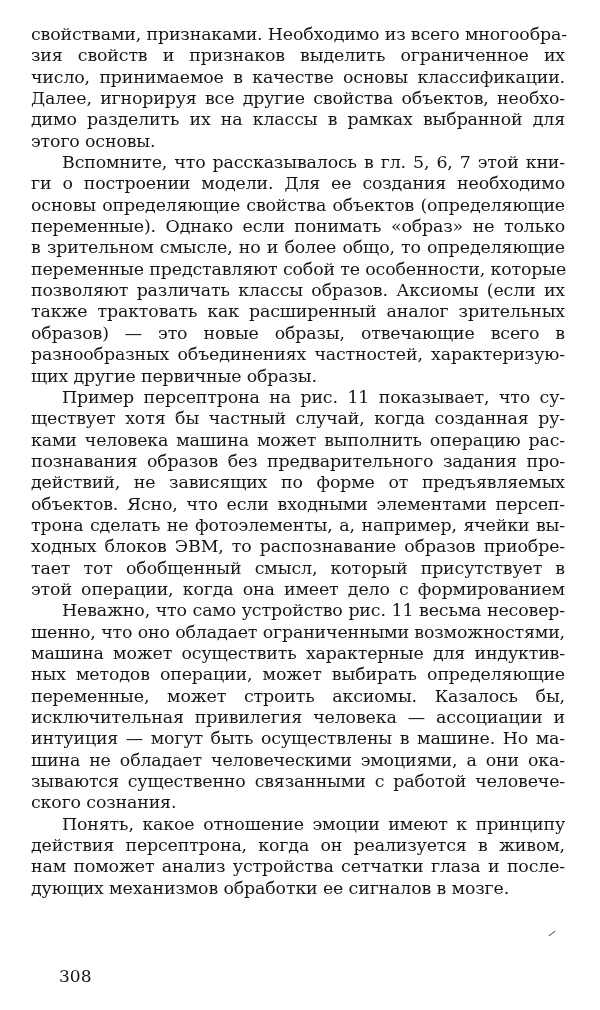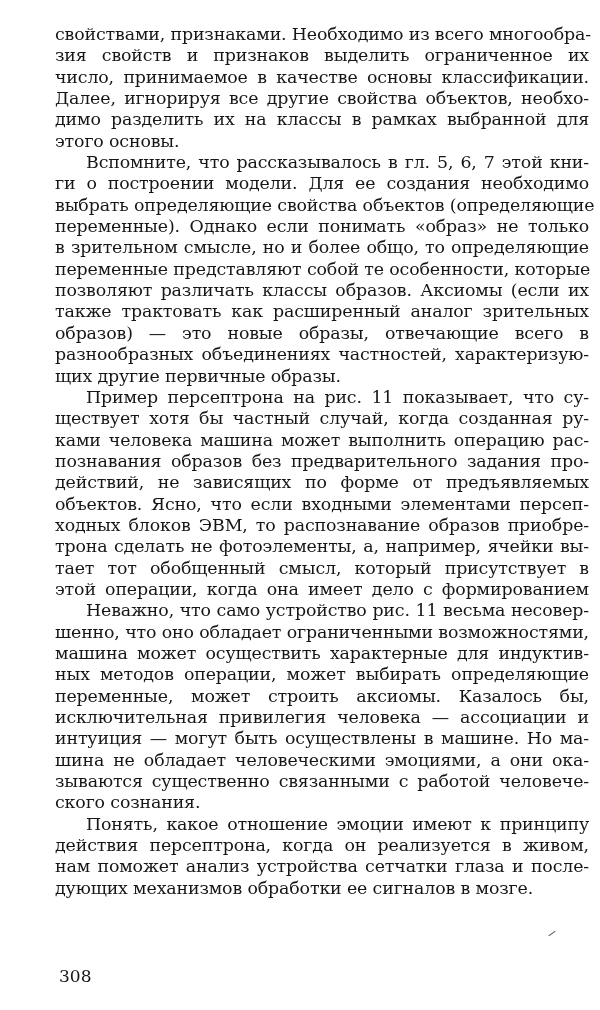--- a/index.html
+++ b/index.html
@@ -2,21 +2,20 @@
 <html><head>
   <meta charset="utf-8">
   <style>
     html, body { margin: 0; padding: 0; background: #ffffff; }
     body { width: 600px; height: 1010px; position: relative; overflow: hidden; }
     .page {
       position: absolute; left: 31px; top: 24px; width: 534px;
       font-family: "DejaVu Serif", "Liberation Serif", serif;
       font-size: 17.4px; line-height: 21.35px; color: #161616;
       letter-spacing: -0.15px;
-      margin-left: 24px;
     }
     .line {
       display: block; height: 21.35px; white-space: nowrap;
       text-align: justify; text-align-last: justify;
     }
     .line.last { text-align-last: left; }
     .line.indent { padding-left: 31px; }
     .para { margin: 0; }
     .page-number {
       position: absolute; left: 31px; top: 966px;
@@ -37,40 +36,40 @@
     <span class="line">зия свойств и признаков выделить ограниченное их</span>
     <span class="line">число, принимаемое в качестве основы классификации.</span>
     <span class="line">Далее, игнорируя все другие свойства объектов, необхо-</span>
     <span class="line">димо разделить их на классы в рамках выбранной для</span>
     <span class="line last">этого основы.</span>
   </div>
 
   <div class="para">
     <span class="line indent">Вспомните, что рассказывалось в гл. 5, 6, 7 этой кни-</span>
     <span class="line">ги о построении модели. Для ее создания необходимо</span>
-    <span class="line">выбрать определяющие свойства объектов (определяющие</span>
+    <span class="line">основы определяющие свойства объектов (определяющие</span>
     <span class="line">переменные). Однако если понимать «образ» не только</span>
     <span class="line">в зрительном смысле, но и более общо, то определяющие</span>
     <span class="line">переменные представляют собой те особенности, которые</span>
     <span class="line">позволяют различать классы образов. Аксиомы (если их</span>
     <span class="line">также трактовать как расширенный аналог зрительных</span>
     <span class="line">образов) — это новые образы, отвечающие всего в</span>
     <span class="line">разнообразных объединениях частностей, характеризую-</span>
     <span class="line last">щих другие первичные образы.</span>
   </div>
 
   <div class="para">
     <span class="line indent">Пример персептрона на рис. 11 показывает, что су-</span>
     <span class="line">ществует хотя бы частный случай, когда созданная ру-</span>
     <span class="line">ками человека машина может выполнить операцию рас-</span>
     <span class="line">познавания образов без предварительного задания про-</span>
     <span class="line">действий, не зависящих по форме от предъявляемых</span>
     <span class="line">объектов. Ясно, что если входными элементами персеп-</span>
+    <span class="line">трона сделать не фотоэлементы, а, например, ячейки вы-</span>
     <span class="line">ходных блоков ЭВМ, то распознавание образов приобре-</span>
-    <span class="line">трона сделать не фотоэлементы, а, например, ячейки вы-</span>
     <span class="line">тает тот обобщенный смысл, который присутствует в</span>
     <span class="line">этой операции, когда она имеет дело с формированием</span>
   </div>
 
   <div class="para">
     <span class="line indent">Неважно, что само устройство рис. 11 весьма несовер-</span>
     <span class="line">шенно, что оно обладает ограниченными возможностями,</span>
     <span class="line">машина может осуществить характерные для индуктив-</span>
     <span class="line">ных методов операции, может выбирать определяющие</span>
     <span class="line">переменные, может строить аксиомы. Казалось бы,</span>

